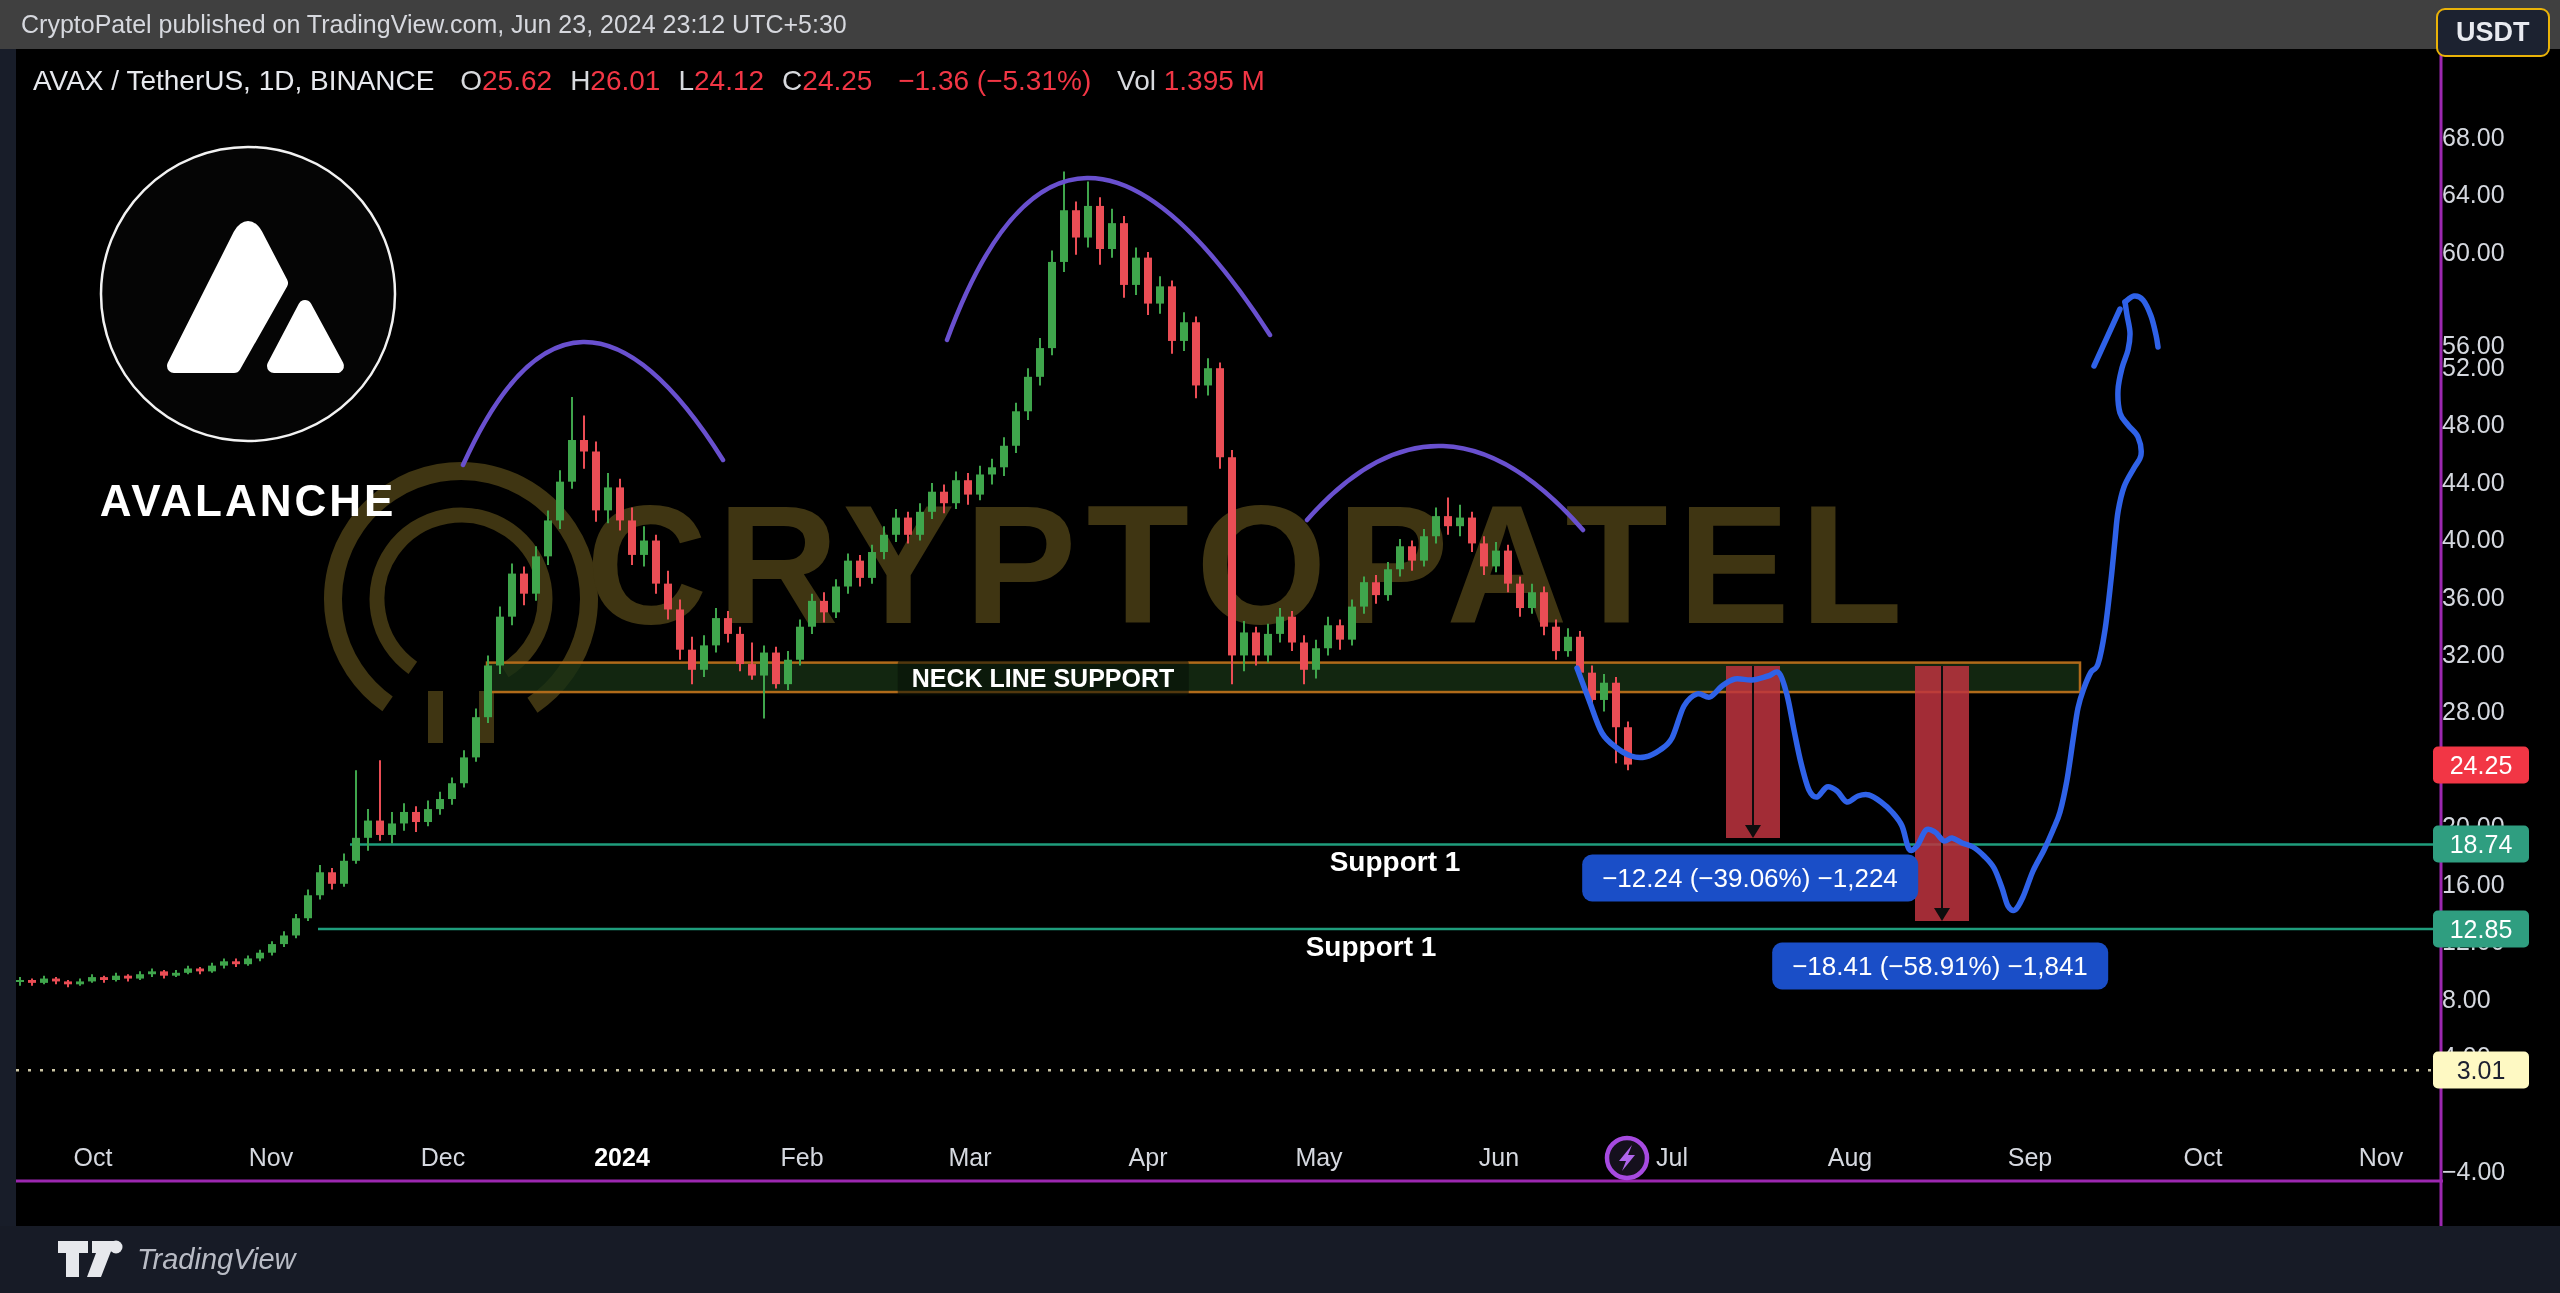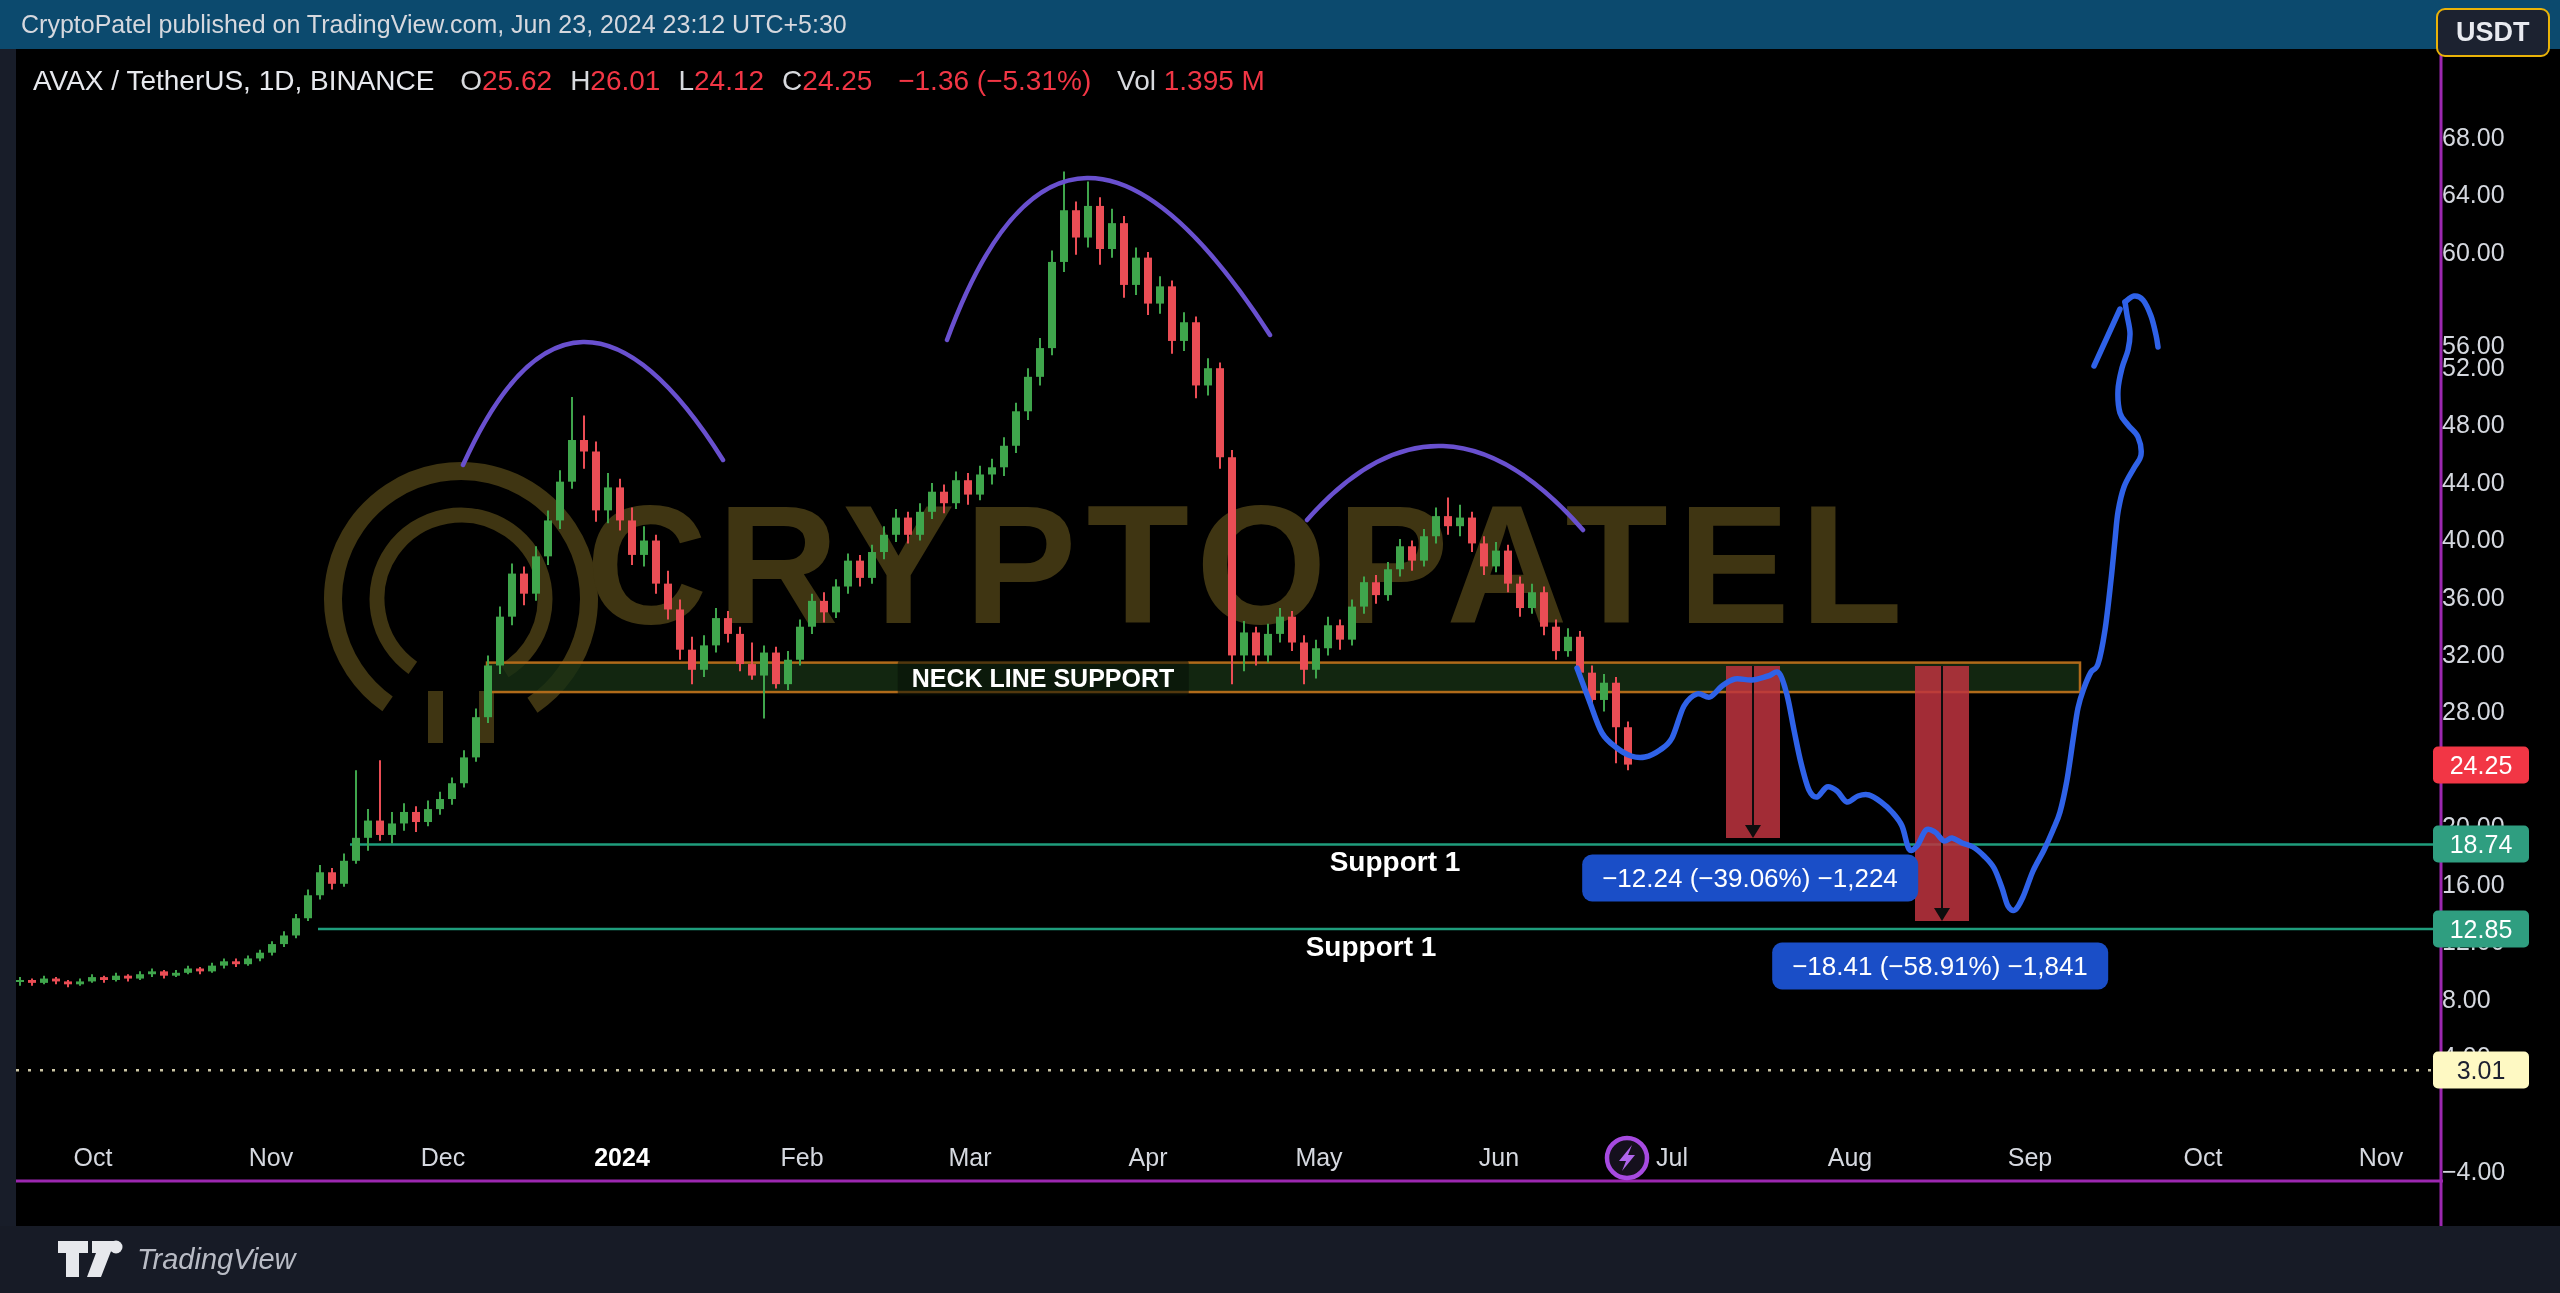--- a/index.html
+++ b/index.html
@@ -1,17 +1,17 @@
 <!DOCTYPE html>
 <html><head>
 <meta charset="utf-8">
 <style>
   html,body{margin:0;padding:0;background:#181d29;font-family:"Liberation Sans",sans-serif;}
   #stage{position:relative;width:2560px;height:1293px;background:#181d29;overflow:hidden;}
-  #topbar{position:absolute;left:0;top:0;width:2560px;height:49px;background:#0c4a6e;color:#d6d8de;
+  #topbar{position:absolute;left:0;top:0;width:2560px;height:49px;background:#404040;color:#d6d8de;
           font-size:25px;line-height:49px;padding-left:21px;box-sizing:border-box;}
   #chart{position:absolute;left:16px;top:49px;width:2544px;height:1177px;background:#000;}
   #chart-svg{position:absolute;left:-16px;top:-49px;width:2560px;height:1293px;}
   #watermark{position:absolute;left:300px;top:400px;width:1700px;height:350px;color:#3f3512;pointer-events:none;}
   #wm-text{position:absolute;left:270px;top:20px;font-size:168px;font-weight:bold;letter-spacing:10px;white-space:nowrap;}
   #header{position:absolute;left:17px;top:16px;font-size:28px;color:#e7e9ee;white-space:nowrap;}
   #header .k{color:#d8dade;margin-left:18px;}
   #header .red{color:#f23645;}
   #header .sym{font-weight:500;}
   #ava{position:absolute;left:66px;top:79px;width:332px;text-align:center;}
@@ -347,20 +347,28 @@
       </svg>
 
     <div id="header">
       <span class="sym">AVAX / TetherUS, 1D, BINANCE</span>
       <span id="ohlc"><span class="k">O</span><span class="red">25.62</span><span class="k">H</span><span class="red">26.01</span><span class="k">L</span><span class="red">24.12</span><span class="k">C</span><span class="red">24.25</span></span>
       <span class="k red">−1.36 (−5.31%)</span>
       <span class="k">Vol</span>
       <span class="red">1.395 M</span>
     </div>
 
+    <div id="ava">
+      <svg width="332" height="332" viewBox="0 0 332 332">
+        <circle cx="166" cy="166" r="147" fill="#050505" stroke="#f2f2f2" stroke-width="2.5"></circle>
+        <path d="M 92 238 L 158 107 Q 166 93 174 107 L 199 155 L 152 238 Z" fill="#fff" stroke="#fff" stroke-width="14" stroke-linejoin="round"></path>
+        <path d="M 192 238 L 223 179 L 255 238 Z" fill="#fff" stroke="#fff" stroke-width="14" stroke-linejoin="round"></path>
+      </svg>
+      <div id="ava-title">AVALANCHE</div>
+    </div>
 
     <div id="overlays"></div>
   </div>
 
   <button id="usdt">USDT</button>
 
   <div id="footer">
     <div class="wrap">
       <svg width="66" height="38" viewBox="0 0 66 38">
         <path d="M1 1 h30 v12 h-9 v24 h-13 v-24 h-8 z" fill="#e6e8ec"></path>

